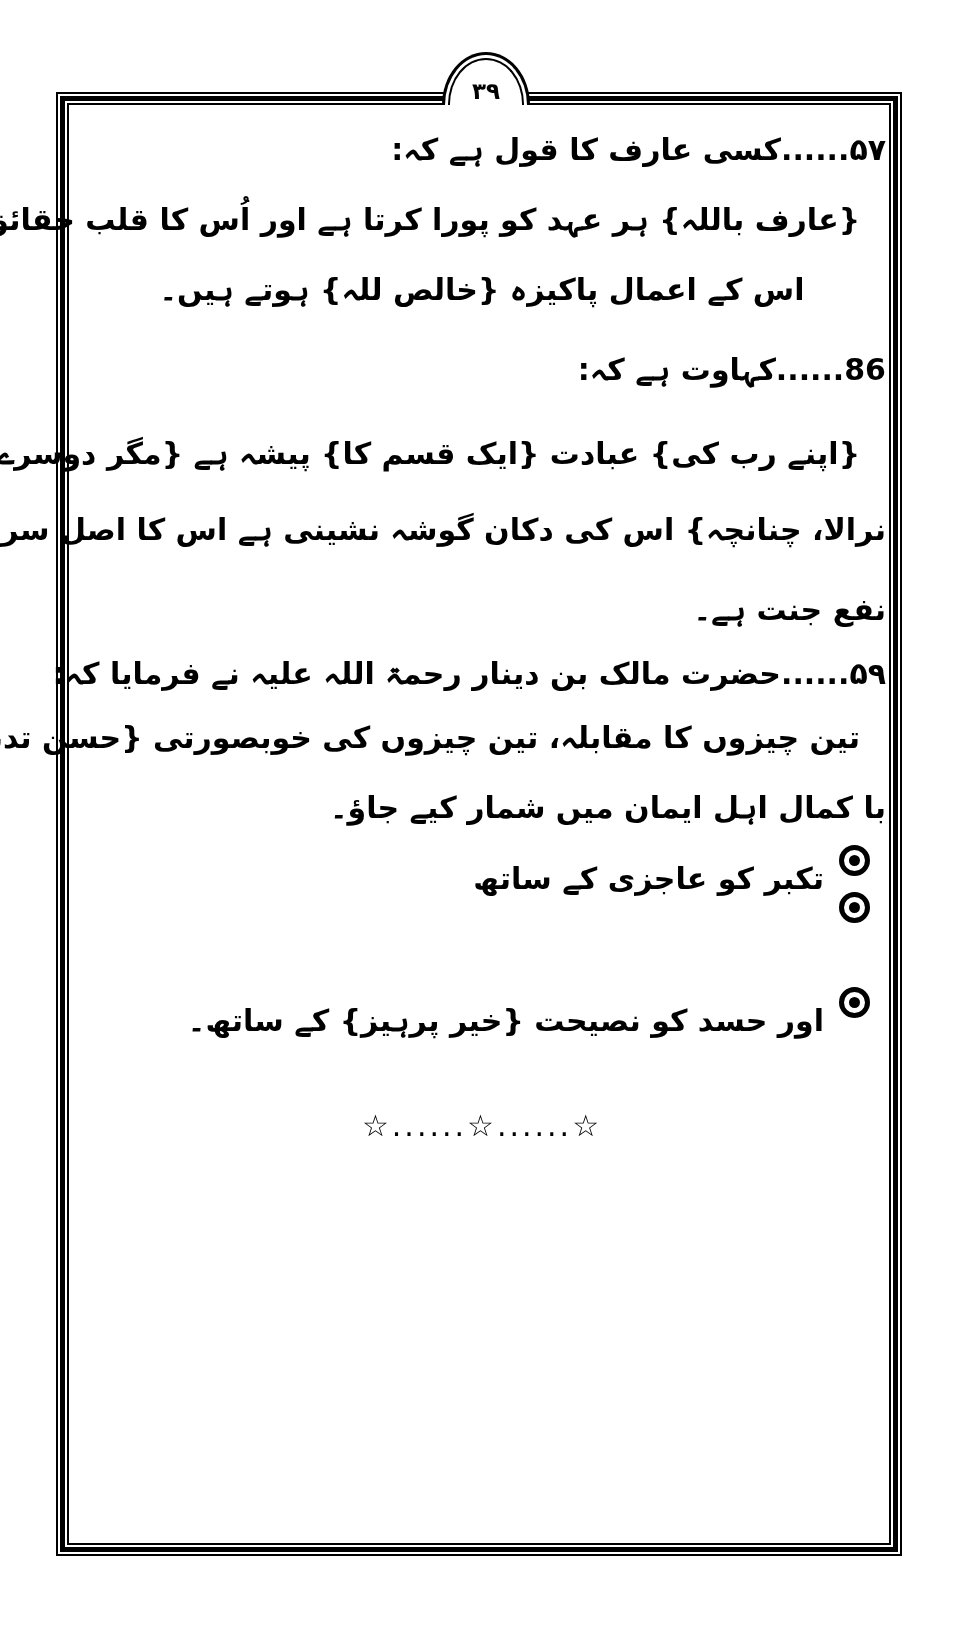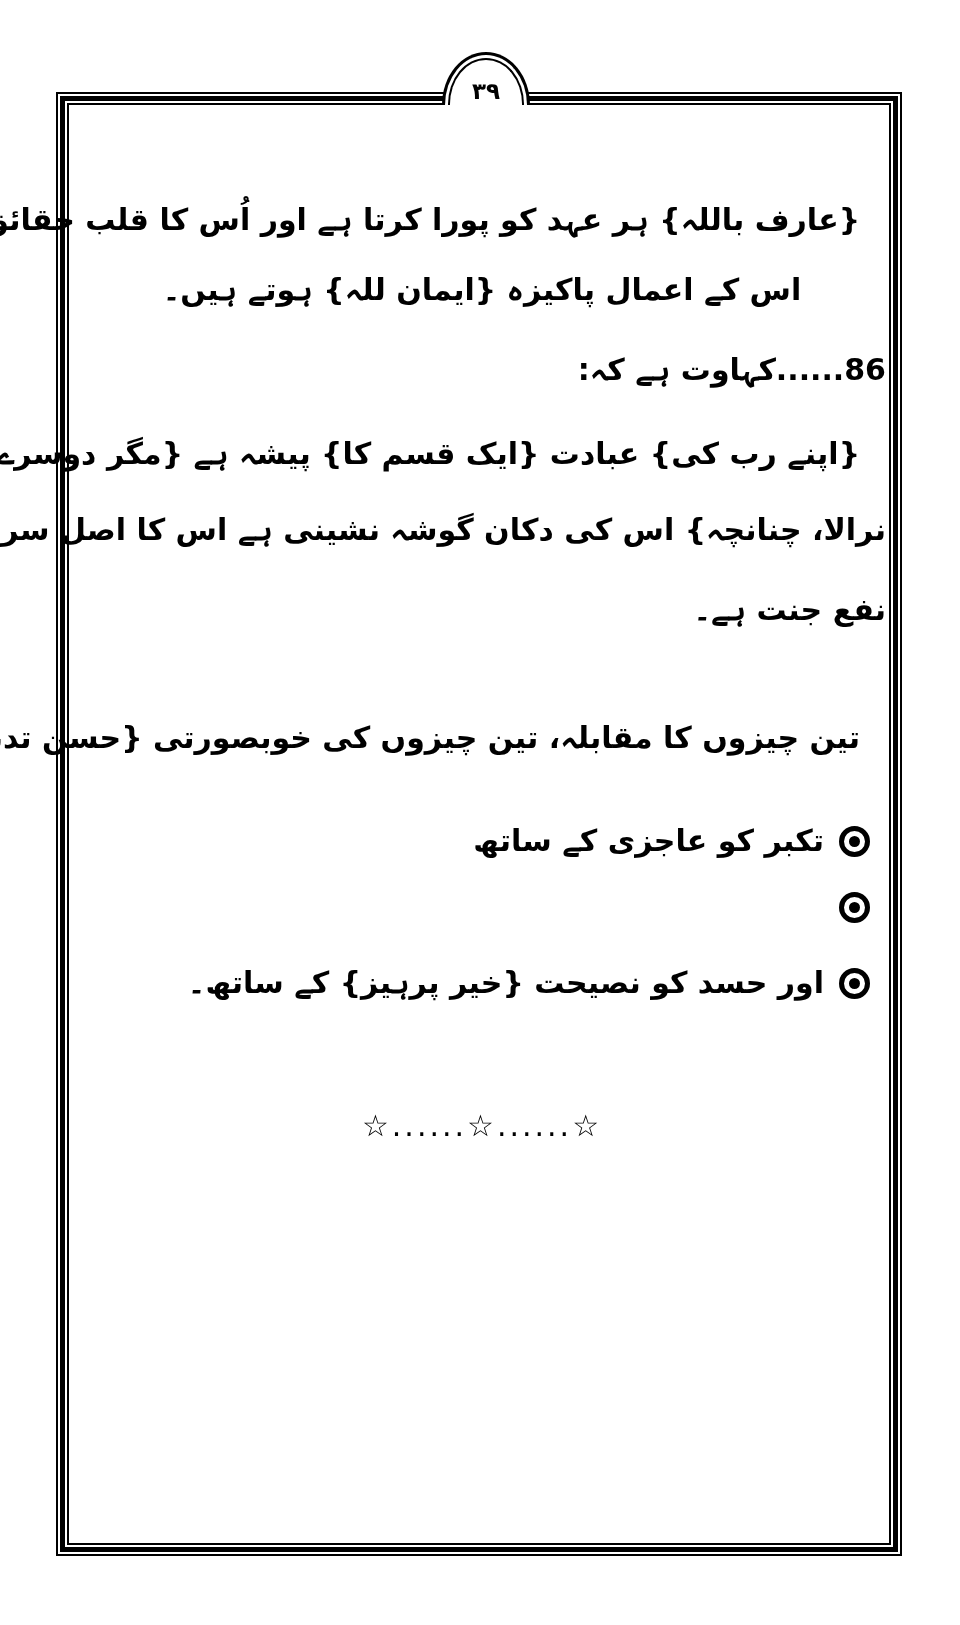--- a/index.html
+++ b/index.html
@@ -36,21 +36,21 @@
   .l10{top:786px;padding-left:95px;}
   
   .bullet-row{position:absolute;left:78px;right:74px;direction:rtl;display:flex;align-items:center;
         justify-content:flex-start;gap:15px;padding-right:16px;box-sizing:border-box;}
   .b1{top:820px;}
   .b2{top:892px;}
   .b3{top:962px;}
   .bullet{width:31px;height:31px;border:5px solid #000;border-radius:50%;box-sizing:border-box;
         display:flex;align-items:center;justify-content:center;flex:0 0 auto;}
   .bullet-dot{width:11px;height:11px;background:#000;border-radius:50%;}
-  .bullet-text{font-size:30px;font-weight:bold;white-space:nowrap;line-height:1.4;}
+  .bullet-text{font-size:30px;font-weight:bold;white-space:nowrap;line-height:1.4;margin-top:38px;}
   
   .separator{position:absolute;left:78px;right:74px;top:1108px;text-align:center;direction:ltr;
         font-size:30px;font-weight:normal;letter-spacing:3px;}
 </style>
 </head>
 <body>
 
 <div class="page">
 
   <div class="frame">
@@ -58,29 +58,32 @@
       <div class="frame-inner"></div>
     </div>
   </div>
 
   <div class="dome">
     <div class="dome-inner">
       <span class="pnum">۳۹</span>
     </div>
   </div>
 
+  <div class="line l1 al-r">۵۷......کسی عارف کا قول ہے کہ:</div>
   <div class="line l2 al-r">{عارف باللہ} ہر عہد کو پورا کرتا ہے اور اُس کا قلب حقائق کا گنجینہ ہوتا ہے اور</div>
-  <div class="line l3 al-c">اس کے اعمال پاکیزہ {ایمان للہ} ہوتے ہیں۔</div>
+  <div class="line l3 al-c">اس کے اعمال پاکیزہ {خالص للہ} ہوتے ہیں۔</div>
 
   <div class="line l4 al-r">86......کہاوت ہے کہ:</div>
   <div class="line l5 al-r">{اپنے رب کی} عبادت {ایک قسم کا} پیشہ ہے {مگر دوسرے پیشوں سے</div>
   <div class="line l6 al-r">نرالا، چنانچہ} اس کی دکان گوشہ نشینی ہے اس کا اصل سرمایہ پرہیز گاری ہے اور اس کا</div>
   <div class="line l7 al-l">نفع جنت ہے۔</div>
 
+  <div class="line l8 al-r">۵۹......حضرت مالک بن دینار رحمۃ اللہ علیہ نے فرمایا کہ:</div>
   <div class="line l9 al-r">تین چیزوں کا مقابلہ، تین چیزوں کی خوبصورتی {حسن تدبیر} سے کرو تا کہ</div>
+  <div class="line l10 al-l">با کمال اہل ایمان میں شمار کیے جاؤ۔</div>
 
   <div class="bullet-row b1">
     <span class="bullet">
         <span class="bullet-dot"></span>
       </span>
     <span class="bullet-text">تکبر کو عاجزی کے ساتھ</span>
   </div>
 
   <div class="bullet-row b2">
     <span class="bullet">

